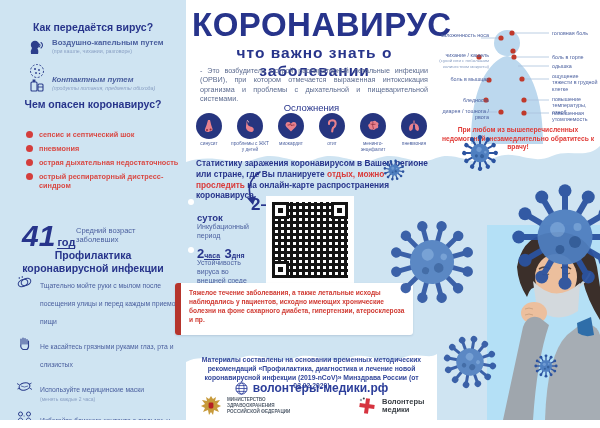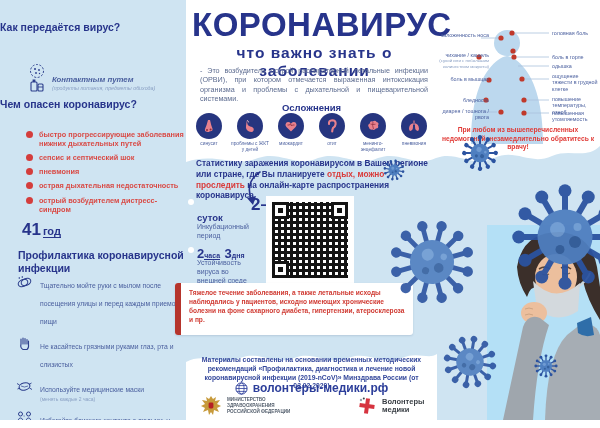--- a/index.html
+++ b/index.html
@@ -5,40 +5,40 @@
   * { margin:0; padding:0; box-sizing:border-box; }
   html,body { width:600px; height:428px; }
   body { font-family:"Liberation Sans", sans-serif; background:#ffffff; }
   #poster { position:relative; width:600px; height:428px; background:#cfe4f2; overflow:hidden; }
 
   .abs { position:absolute; }
   .red-txt { color:#d93b3b; }
 
   
   #left-panel { left:0; top:0; width:186px; height:420px; background:#cfe4f2; }
-  .lp-header { width:206px; font-size:10.5px; font-weight:bold; color:#27348b; }
+  .lp-header { width:186px; text-align:center; font-size:10.5px; font-weight:bold; color:#27348b; }
   .trans-item { position:absolute; left:28px; width:150px; display:flex; gap:6px; }
   .trans-icon { width:18px; flex:0 0 18px; }
   .trans-label { font-size:7.8px; font-weight:bold; color:#4a5f9e; line-height:1.15; }
   .trans-note { font-size:5.3px; color:#8aa0c4; line-height:1.2; }
   .danger-item { position:relative; font-size:7.3px; font-weight:bold; color:#d94a45; line-height:1.25; padding-left:13px; margin-bottom:5px; width:160px; }
   .danger-item::before { content:""; position:absolute; left:0; top:1px; width:7px; height:7px; border-radius:50%; background:#d43d3c; }
-  .age-value { font-size:17px; font-weight:800; color:#27348b; line-height:1; }
+  .age-value { font-size:30px; font-weight:800; color:#27348b; line-height:1;font-style:italic; }
   .age-unit { font-size:11px; font-weight:800; color:#27348b; border-bottom:1.5px solid #27348b; margin-left:2px; }
   .age-label { font-size:7.5px; color:#4a5f9e; line-height:1.25; }
   .prev-item { display:flex; gap:7px; margin-bottom:7px; width:166px; }
   .prev-icon { width:17px; flex:0 0 17px; }
   .prev-label { font-size:6.8px; color:#4a5f9e; line-height:1.25; }
   .prev-note { font-size:5px; color:#8aa0c4; }
 
   
   #main-title { left:192px; top:6px; width:245px; text-align:center; font-size:33px; font-weight:800; color:#27348b; letter-spacing:0.5px; }
   #main-subtitle { left:192px; top:44px; width:245px; text-align:center; font-size:15.5px; font-weight:600; color:#27348b; letter-spacing:1px; }
   #intro-text { left:200px; top:66px; width:228px; font-size:7.2px; color:#5d6c90; line-height:1.3; text-align:justify; }
-  #complications-title { left:186px; top:102px; width:251px; text-align:center; font-size:9.5px; font-weight:bold; color:#27348b; }
+  #complications-title { left:186px; top:102px; width:251px; text-align:center; font-size:9.5px; font-weight:normal; color:#27348b; }
   #complications-row { left:190px; top:113px; width:243px; display:flex; justify-content:space-between; }
   .comp { width:38px; text-align:center; }
   .comp-circle { width:26px; height:26px; border-radius:50%; background:#26357f; margin:0 auto 2px auto; display:flex; align-items:center; justify-content:center; }
   .comp-label { font-size:4.8px; color:#4a5f9e; line-height:1.15; }
   #stats-text { left:196px; top:158px; width:232px; font-size:8.3px; font-weight:bold; color:#27348b; line-height:1.3; }
   .stat-dot { width:6px; height:6px; border-radius:50%; background:#ffffff; }
   #incubation-value { left:203px; top:196px; font-size:17px; font-weight:800; color:#27348b; line-height:1;margin-left:48px; }
   #incubation-unit { left:197px; top:212px; font-size:9.5px; font-weight:800; color:#27348b; }
   #incubation-label { left:197px; top:223px; width:66px; font-size:7px; color:#4a5f9e; line-height:1.25; }
   #stability-row { left:197px; top:244px; color:#27348b; }
@@ -84,20 +84,33 @@
     <path d="M0,0 H414 V146 C400,160 384,148 366,156 C344,166 330,148 308,158 C286,168 270,150 250,158 C228,168 214,150 192,158 C170,168 154,150 132,158 C110,168 94,150 72,158 C50,168 30,152 0,162 Z" fill="#ffffff"></path>
   </svg>
 
   <svg class="abs" style="left:186px; top:338px;" width="251" height="90" viewBox="0 0 251 90">
     <path d="M0,24 C18,14 34,28 54,20 C74,12 88,28 108,20 C128,12 142,28 162,20 C182,12 196,28 216,20 C232,13 242,22 251,16 V90 H0 Z" fill="#ffffff"></path>
   </svg>
 
   <div id="left-panel" class="abs">
     <div class="abs lp-header" style="top:21px;">Как передаётся вирус?</div>
 
+    <div class="trans-item" style="top:39px;">
+      <div class="trans-icon">
+        <svg width="18" height="18" viewBox="0 0 18 18">
+            <circle cx="7" cy="6" r="4.2" fill="#2c3e8c"></circle>
+            <path d="M4,9 Q2,12 3,15 L10,15 Q11,11 9,9 Z" fill="#2c3e8c"></path>
+            <path d="M11,5 Q13,6 11,8 M13,3.5 Q16,6 13,9" stroke="#2c3e8c" stroke-width="1.1" fill="none" stroke-linecap="round"></path>
+          </svg>
+      </div>
+      <div>
+        <div class="trans-label">Воздушно-капельным путем</div>
+        <div class="trans-note">(при кашле, чихании, разговоре)</div>
+      </div>
+    </div>
 
     <div class="trans-item" style="top:62px;">
       <div class="trans-icon">
         <svg width="18" height="18" viewBox="0 0 18 18">
             <circle cx="9" cy="9" r="6.5" fill="none" stroke="#2c3e8c" stroke-width="1" stroke-dasharray="2 1.6"></circle>
             <circle cx="7" cy="7" r="1" fill="#2c3e8c"></circle>
             <circle cx="11" cy="8" r="0.9" fill="#2c3e8c"></circle>
             <circle cx="8" cy="11" r="0.9" fill="#2c3e8c"></circle>
             <circle cx="11.5" cy="11.5" r="0.7" fill="#2c3e8c"></circle>
           </svg>
@@ -115,30 +128,30 @@
       </div>
       <div>
         <div class="trans-label">Контактным путем</div>
         <div class="trans-note">(продукты питания, предметы обихода)</div>
       </div>
     </div>
 
     <div class="abs lp-header" style="top:98px;">Чем опасен коронавирус?</div>
 
     <div class="abs" style="left:26px; top:130px;">
-      <div class="danger-item">быстро прогрессирующие заболевания нижних дыхательных путей</div>
       <div class="danger-item">сепсис и септический шок</div>
       <div class="danger-item">пневмония</div>
       <div class="danger-item">острая дыхательная недостаточность</div>
-      <div class="danger-item">острый возбудителем дистресс-синдром</div>
+      <div class="danger-item">острый респираторный дистресс-синдром</div>
     </div>
 
     <div class="abs" style="left:22px; top:221px;">
       <span class="age-value">41</span><span class="age-unit">год</span>
     </div>
+    <div class="abs age-label" style="left:76px; top:226px; width:80px;">Средний возраст заболевших</div>
 
     <div class="abs lp-header" style="top:249px; line-height:1.2; padding:0 18px;">Профилактика коронавирусной инфекции</div>
 
     <div class="abs" style="left:16px; top:274px;">
       <div class="prev-item">
         <div class="prev-icon">
           <svg width="17" height="17" viewBox="0 0 17 17">
               <ellipse cx="7" cy="9" rx="5" ry="3.4" transform="rotate(-25 7 9)" fill="none" stroke="#2c3e8c" stroke-width="1.1"></ellipse>
               <ellipse cx="10" cy="8" rx="5" ry="3.4" transform="rotate(-25 10 8)" fill="none" stroke="#2c3e8c" stroke-width="1.1"></ellipse>
               <path d="M3,3 q1,1 0,2 M6,2 q1,1 0,2" stroke="#2c3e8c" stroke-width="0.9" fill="none"></path>

